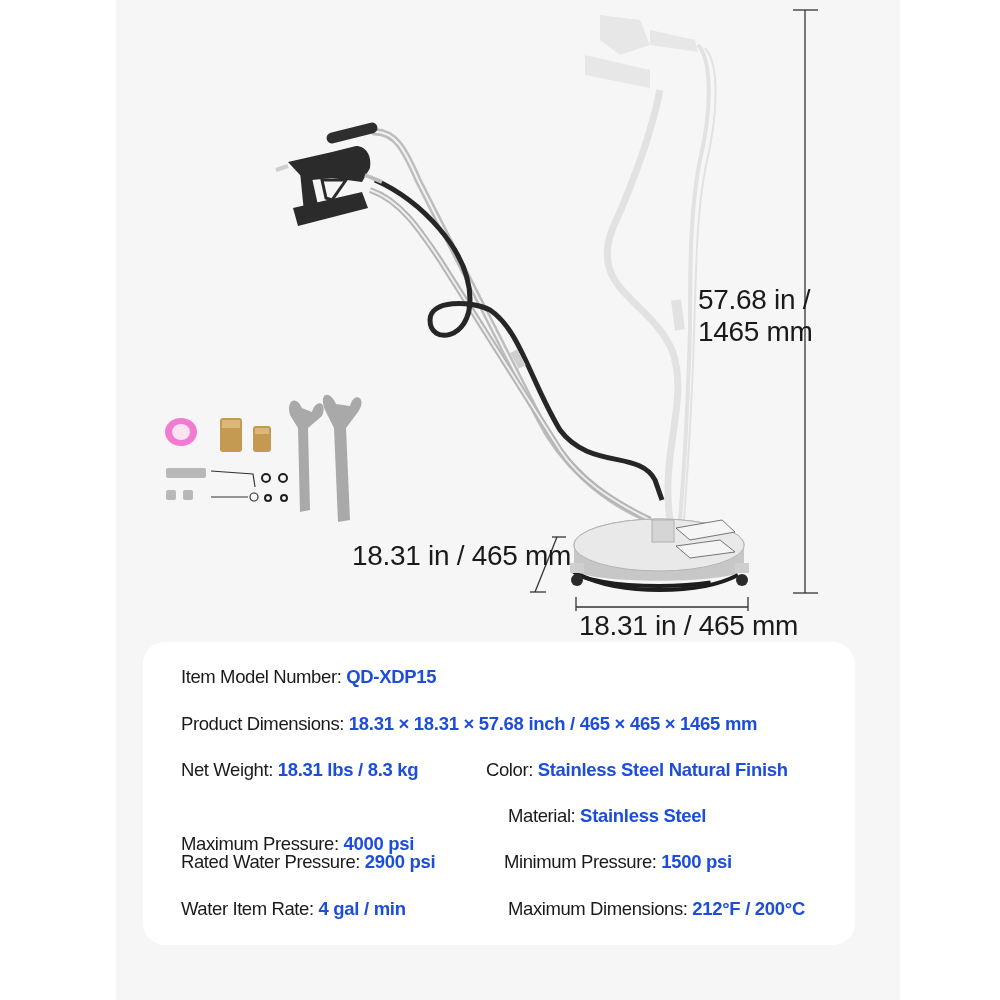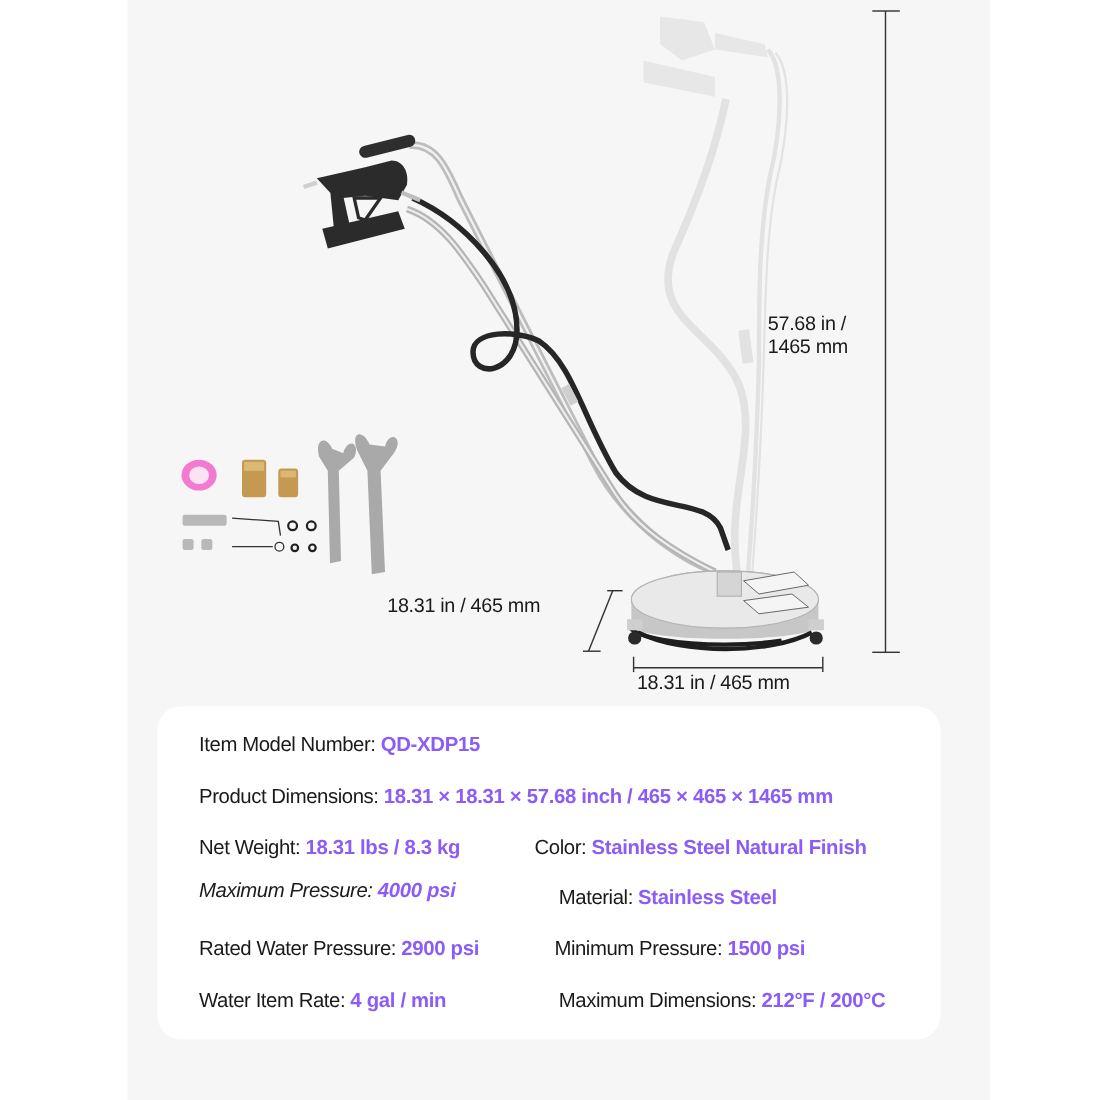--- a/index.html
+++ b/index.html
@@ -1,23 +1,23 @@
 <!DOCTYPE html>
 <html><head>
 <meta charset="utf-8">
 <style>
   * { box-sizing: border-box; margin: 0; padding: 0; }
   html, body { width: 1000px; height: 1000px; background: #ffffff; overflow: hidden; }
   body { font-family: "Liberation Sans", "DejaVu Sans", sans-serif; position: relative; }
   .panel { position: absolute; left: 116px; top: 0; width: 784px; height: 1000px; background: #f6f6f6; }
   .art { position: absolute; left: 0; top: 0; width: 1000px; height: 640px; }
-  .dim-label { position: absolute; color: #1a1a1a; font-size: 18px; letter-spacing: -0.3px; line-height: 1.15; white-space: nowrap; }
+  .dim-label { position: absolute; color: #1a1a1a; font-size: 28px; letter-spacing: -0.3px; line-height: 1.15; white-space: nowrap; }
   .card { position: absolute; left: 143px; top: 642px; width: 712px; height: 303px; background: #ffffff; border-radius: 22px; }
   .spec { position: absolute; font-size: 18.5px; letter-spacing: -0.4px; white-space: nowrap; color: #1a1a1a; }
-  .spec .v { color: #8b5cf6; font-weight: bold; letter-spacing: -0.3px; }
+  .spec .v { color: #1d4ed8; font-weight: bold; letter-spacing: -0.3px; }
 </style>
 </head>
 <body>
 
 <div class="panel"></div>
 
 <svg class="art" viewBox="0 0 1000 640" width="1000" height="640">
 
   <g opacity="0.55" fill="none" stroke="#d2d2d2">
     <path d="M600 15 L640 20 L650 45 L620 55 L600 40 Z" fill="#dcdcdc" stroke="none"></path>
@@ -131,21 +131,21 @@
   <span class="v">18.31 × 18.31 × 57.68 inch / 465 × 465 × 1465 mm</span>
 </div>
 <div class="spec" style="left:181px; top:759px;">
   <span>Net Weight:</span>
   <span class="v">18.31 lbs / 8.3 kg</span>
 </div>
 <div class="spec" style="left:486px; top:759px;">
   <span>Color:</span>
   <span class="v">Stainless Steel Natural Finish</span>
 </div>
-<div class="spec" style="left:181px; top:798px;font-style:italic;">
+<div class="spec" style="left:181px; top:833px;">
   <span>Maximum Pressure:</span>
   <span class="v">4000 psi</span>
 </div>
 <div class="spec" style="left:508px; top:805px;">
   <span>Material:</span>
   <span class="v">Stainless Steel</span>
 </div>
 <div class="spec" style="left:181px; top:851px;">
   <span>Rated Water Pressure:</span>
   <span class="v">2900 psi</span>

